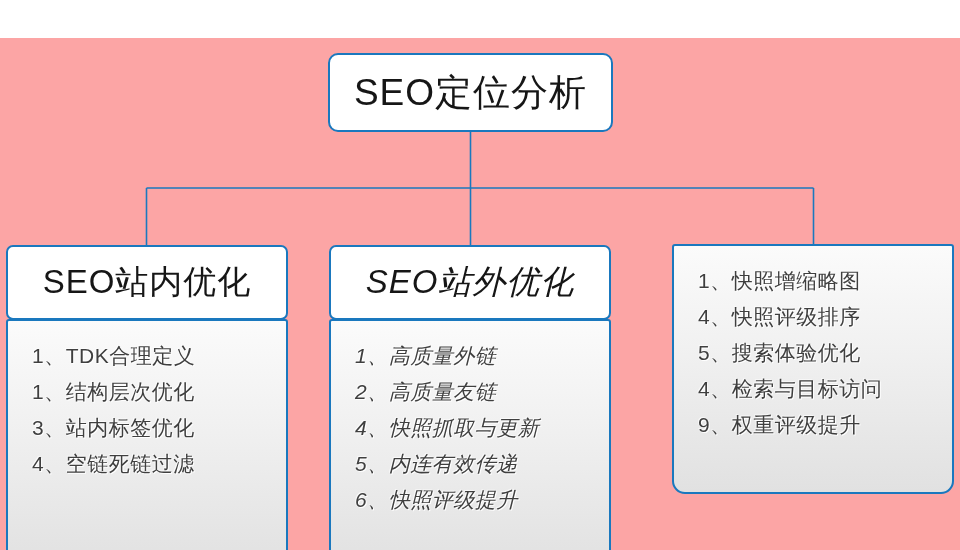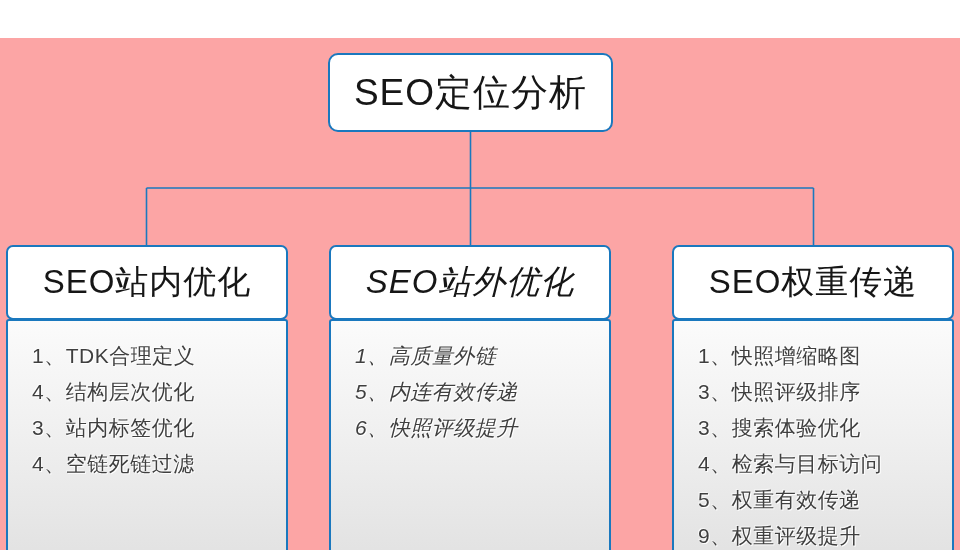--- a/index.html
+++ b/index.html
@@ -103,44 +103,42 @@
   <div class="top-box">
     <span>SEO定位分析</span>
   </div>
 
   <div class="column col-left">
     <div class="col-header">
       <span>SEO站内优化</span>
     </div>
     <div class="col-body">
       <div class="item">1、TDK合理定义</div>
-      <div class="item">4、结构层次优化</div>
+      <div class="item">1、结构层次优化</div>
       <div class="item">3、站内标签优化</div>
       <div class="item">4、空链死链过滤</div>
     </div>
   </div>
 
   <div class="column col-middle">
     <div class="col-header">
       <span>SEO站外优化</span>
     </div>
     <div class="col-body">
       <div class="item">1、高质量外链</div>
+      <div class="item">2、高质量友链</div>
+      <div class="item">4、快照抓取与更新</div>
       <div class="item">5、内连有效传递</div>
       <div class="item">6、快照评级提升</div>
     </div>
   </div>
 
   <div class="column col-right">
-    <div class="col-header">
-      <span>SEO权重传递</span>
-    </div>
     <div class="col-body">
       <div class="item">1、快照增缩略图</div>
-      <div class="item">3、快照评级排序</div>
-      <div class="item">3、搜索体验优化</div>
+      <div class="item">4、快照评级排序</div>
+      <div class="item">5、搜索体验优化</div>
       <div class="item">4、检索与目标访问</div>
-      <div class="item">5、权重有效传递</div>
       <div class="item">9、权重评级提升</div>
     </div>
   </div>
 
 </div>
 
 </body></html>

